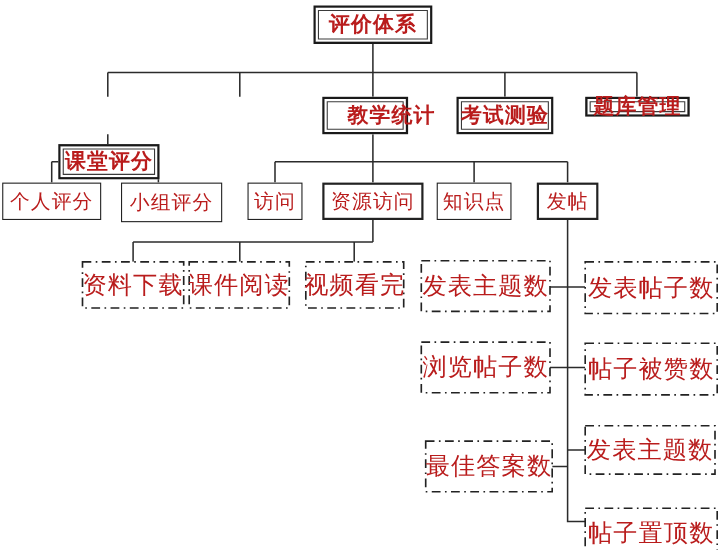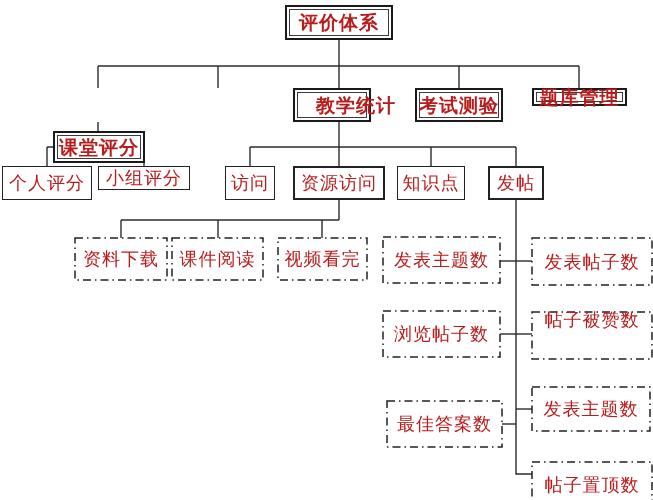--- a/index.html
+++ b/index.html
@@ -15,42 +15,42 @@
   }
   
   .dbl{
     border:2px solid #1a1a1a;
     box-shadow:inset 0 0 0 2px #ffffff, inset 0 0 0 3px #3a3a3a;
     font-weight:bold;font-size:19px;
   }
   .thin{border:1.5px solid #222;}
   .thick{border:2px solid #222;}
   
-  .dd{background:transparent;font-size:18px;}
+  .dd{background:transparent;font-size:22px;}
 
   
   .b-root{left:285px;top:5px;width:108px;height:35px;}
   .b-ketang{left:53px; top:88px;width:92px;height:32px;margin-top:43px;}
   .b-zuoye {left:173px;top:88px;width:90px;height:34px;}
   .b-jiaoxue{left:293px;top:88px;width:78px;height:34px;padding-left:48px;}
   .b-kaoshi{left:415px;top:88px;width:88px;height:34px;}
   .b-tiku  {left:532px;top:88px;width:95px;height:18px;}
   .b-geren {left:2px;  top:166px;width:90px;height:34px;}
-  .b-xiaozu{left:98px; top:166px;width:92px;height:24px;}
+  .b-xiaozu{left:110px; top:166px;width:92px;height:36px;}
   .b-fangwen{left:225px;top:166px;width:50px;height:34px;}
   .b-ziyuan{left:293px;top:166px;width:92px;height:34px;text-align:center;}
   .b-zhishi{left:397px;top:166px;width:68px;height:34px;}
   .b-fatie {left:488px;top:166px;width:56px;height:34px;}
   .b-ziliao{left:75px; top:238px;width:92px;height:42px;}
   .b-kejian{left:172px;top:238px;width:91px;height:42px;}
   .b-shipin{left:278px;top:238px;width:89px;height:42px;}
   .b-fabiaozhuti{left:383px;top:237px;width:117px;height:46px;}
   .b-fabiaotiezi{left:532px;top:238px;width:120px;height:47px;}
   .b-liulan{left:383px;top:311px;width:117px;height:46px;}
-  .b-beizan{left:532px;top:296px;width:120px;height:47px;}
+  .b-beizan{left:532px;top:312px;width:120px;height:47px;}
   .b-zuijia{left:387px;top:401px;width:115px;height:46px;}
   .b-jiajing{left:532px;top:387px;width:118px;height:44px;}
   .b-zhiding{left:532px;top:462px;width:120px;height:46px;}
 </style>
 </head>
 <body>
 
 <div id="stage">
 
   <svg id="wires" viewBox="0 0 653 500" xmlns="http://www.w3.org/2000/svg">

